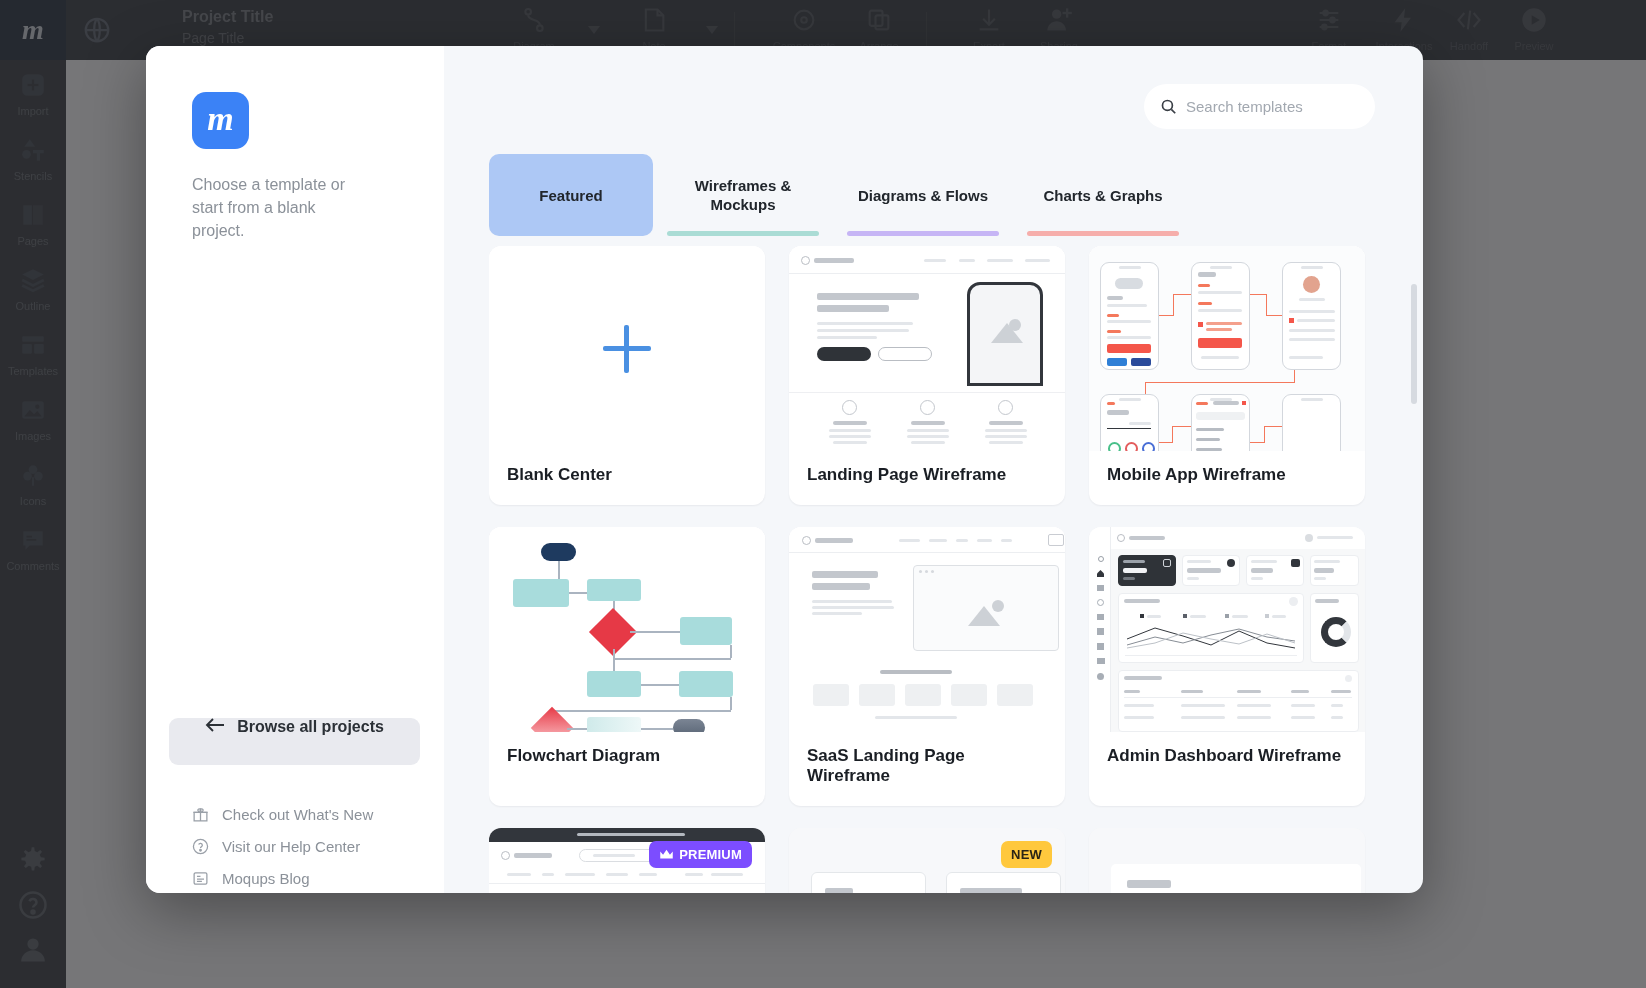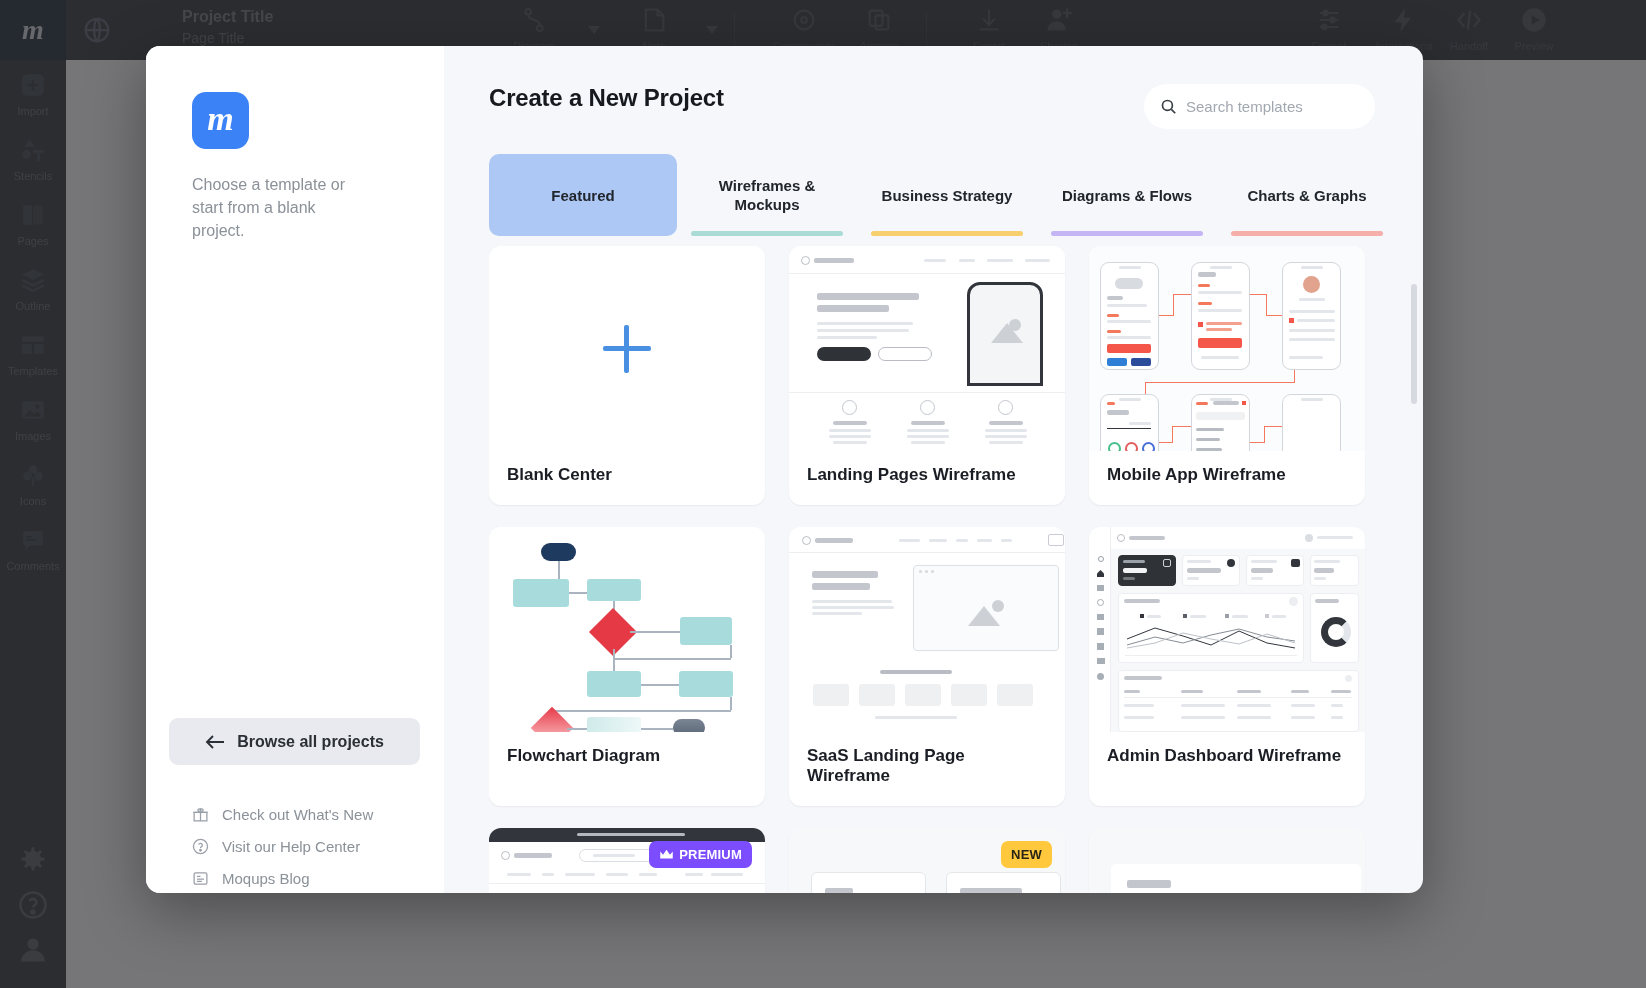--- a/index.html
+++ b/index.html
@@ -97,21 +97,21 @@
   }
   #hero-sub {
     margin-top: 24px;
     font-size: 16px; line-height: 23px; color: #8b9199;
     width: 180px;
   }
   #browse-btn {
     position: absolute; left: 23px; bottom: 128px;
     width: 251px; height: 47px;
     background: #e9eaef; border: none; border-radius: 9px;
-    display: flex; align-items: center; justify-content: center; gap: 12px;
+    display: flex; justify-content: center; gap: 12px;
     font-size: 16px; font-weight: 700; color: #2b3036;
     cursor: pointer;
   }
   #browse-btn .arrow { width: 20px; height: 14px; color: #2b3036; }
   .llink {
     position: absolute; left: 46px;
     display: flex; align-items: center; gap: 13px;
     font-size: 15px; color: #8b9199; cursor: pointer;
   }
   .llink .li-ico { width: 17px; height: 17px; color: #9aa0a8; flex: 0 0 17px; }
@@ -529,43 +529,38 @@
             <rect x="3" y="4" width="18" height="16" rx="2"></rect>
             <path d="M7 9h5M7 13h10M7 16h7"></path>
           </svg>
       </span>
       <span>Moqups Blog</span>
     </div>
   </div>
 
   <div id="modal-right">
     <div id="right-inner">
-      <div id="dlg-title">Create a New Project</div>
 
       <div id="search-box">
         <span class="s-ico">
           <svg viewBox="0 0 24 24" fill="none" stroke="currentColor" stroke-width="2.4">
               <circle cx="10.5" cy="10.5" r="7"></circle>
               <path d="M16 16l5.5 5.5"></path>
             </svg>
         </span>
         <input id="search-input" type="text" placeholder="Search templates" style="">
       </div>
 
       <div id="tabs">
-        <div class="tab active" style="width:188px">
+        <div class="tab active" style="width:164px">
           <span class="tab-lb">Featured</span>
         </div>
         <div class="tab" style="width:180px">
           <span class="tab-lb">Wireframes &amp; Mockups</span>
           <span class="underline" style="background:#aadcd5"></span>
-        </div>
-        <div class="tab" style="width:180px">
-          <span class="tab-lb">Business Strategy</span>
-          <span class="underline" style="background:#f8cf6d"></span>
         </div>
         <div class="tab" style="width:180px">
           <span class="tab-lb">Diagrams &amp; Flows</span>
           <span class="underline" style="background:#c6b5f5"></span>
         </div>
         <div class="tab" style="width:180px">
           <span class="tab-lb">Charts &amp; Graphs</span>
           <span class="underline" style="background:#f6aeab"></span>
         </div>
       </div>
@@ -614,21 +609,21 @@
                 <div class="bar mini" style="left:118px;top:183px;width:42px;height:2.5px"></div>
                 <div class="bar mini" style="left:118px;top:189px;width:42px;height:2.5px"></div>
                 <div class="bar mini" style="left:122px;top:195px;width:34px;height:2.5px"></div>
                 <div class="mini" style="left:209px;top:154px;width:15px;height:15px;border:1px solid #c3c7cd;border-radius:50%"></div>
                 <div class="bar mini dk" style="left:200px;top:175px;width:34px;height:4px"></div>
                 <div class="bar mini" style="left:196px;top:183px;width:42px;height:2.5px"></div>
                 <div class="bar mini" style="left:196px;top:189px;width:42px;height:2.5px"></div>
                 <div class="bar mini" style="left:200px;top:195px;width:34px;height:2.5px"></div>
               </div>
             </div>
-            <div class="tname">Landing Pages Wireframe</div>
+            <div class="tname">Landing Page Wireframe</div>
           </div>
 
           <div class="tcard">
             <div class="preview">
               <div class="mini" style="left:0;top:0;width:276px;height:205px;background:#fbfcfd;">
 
                 <div class="phone" style="left:11px;top:16px;width:59px;height:108px"></div>
                 <div class="bar mini dk" style="left:18px;top:50px;width:16px;height:4px"></div>
                 <div class="bar mini" style="left:18px;top:58px;width:40px;height:2.5px"></div>
                 <div class="bar mini" style="left:18px;top:68px;width:12px;height:2.5px;background:#f4785c"></div>

